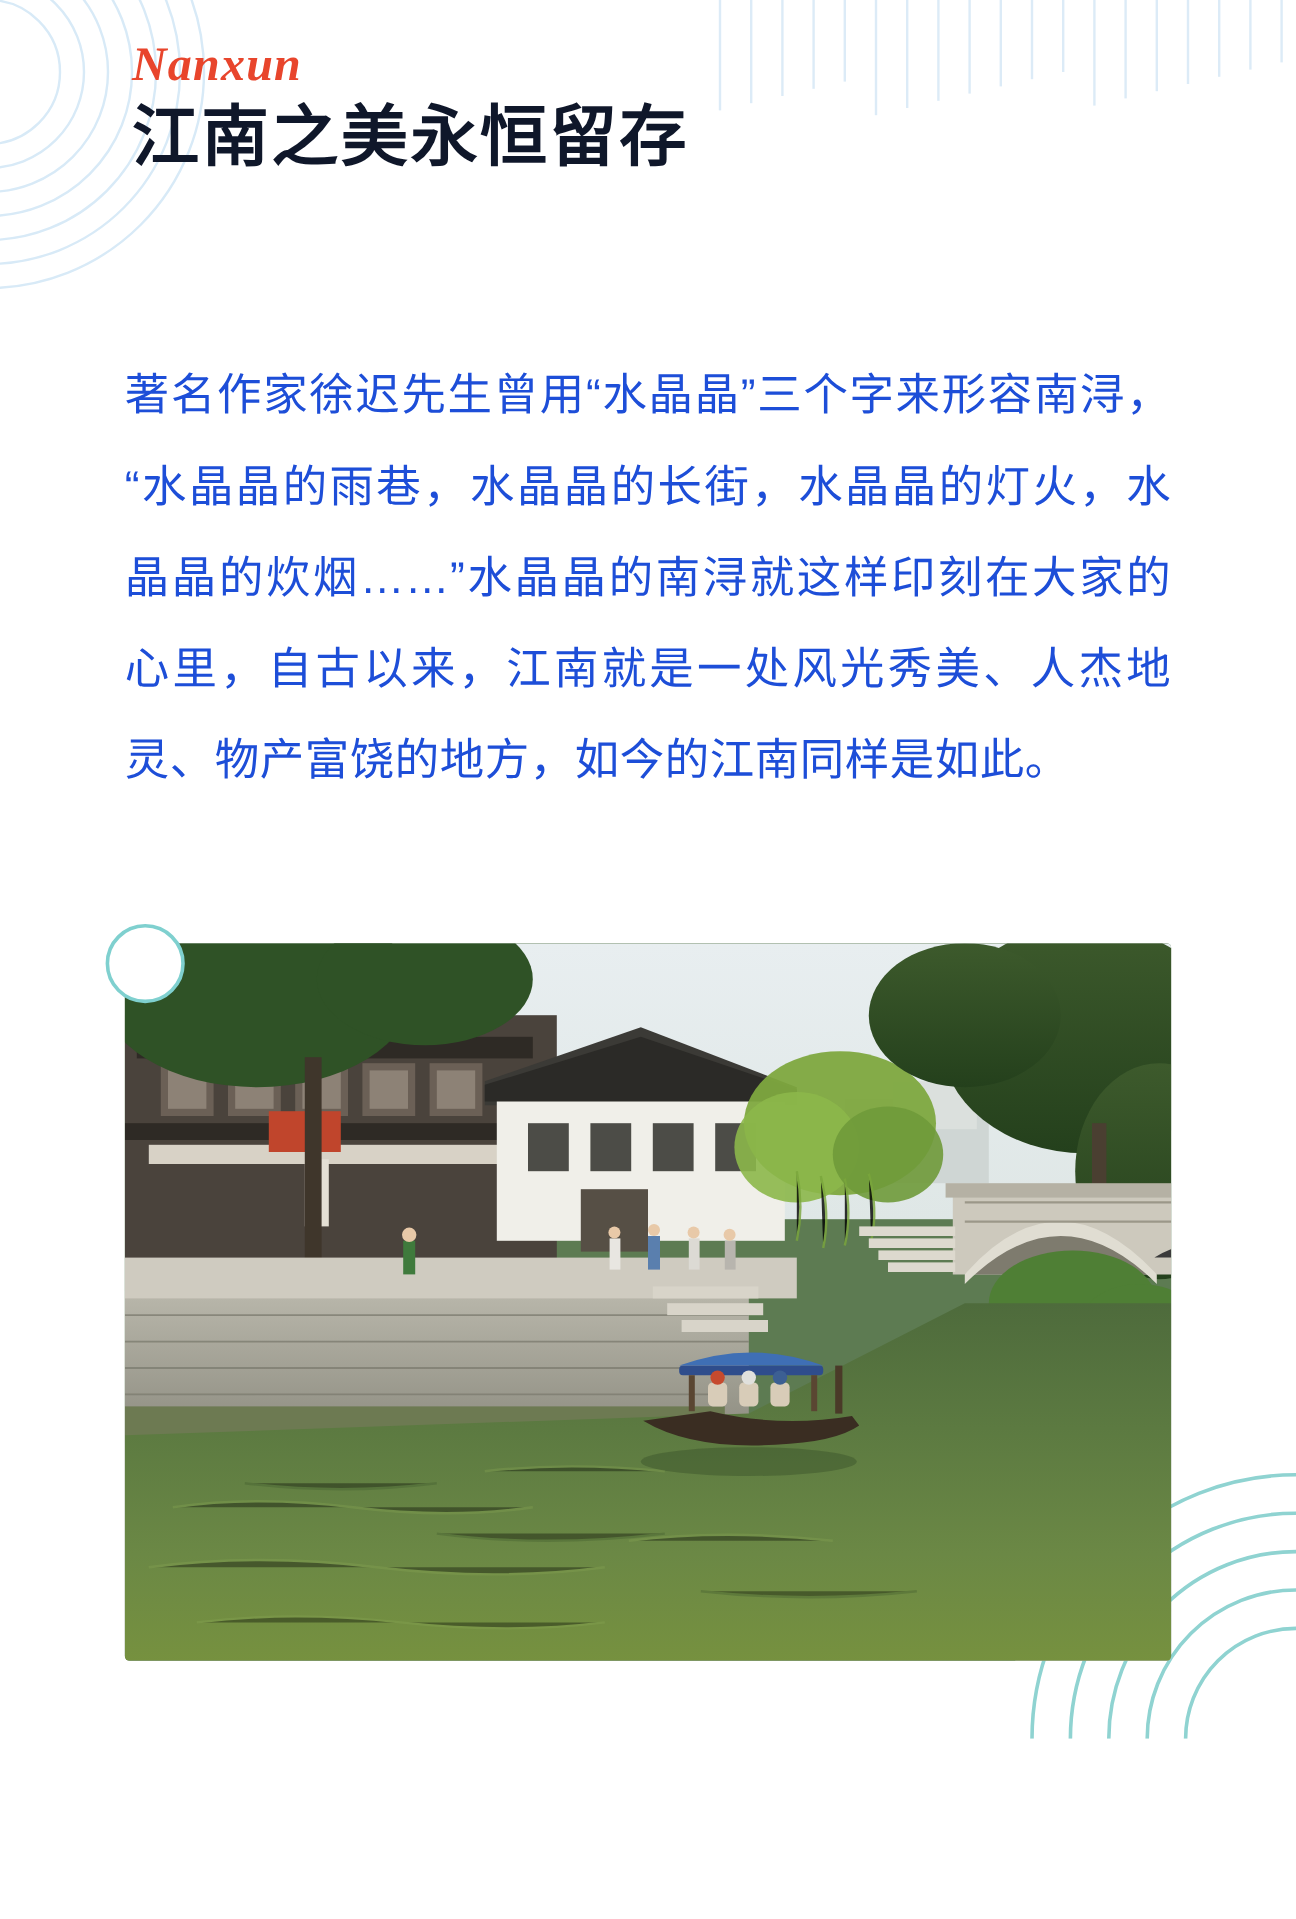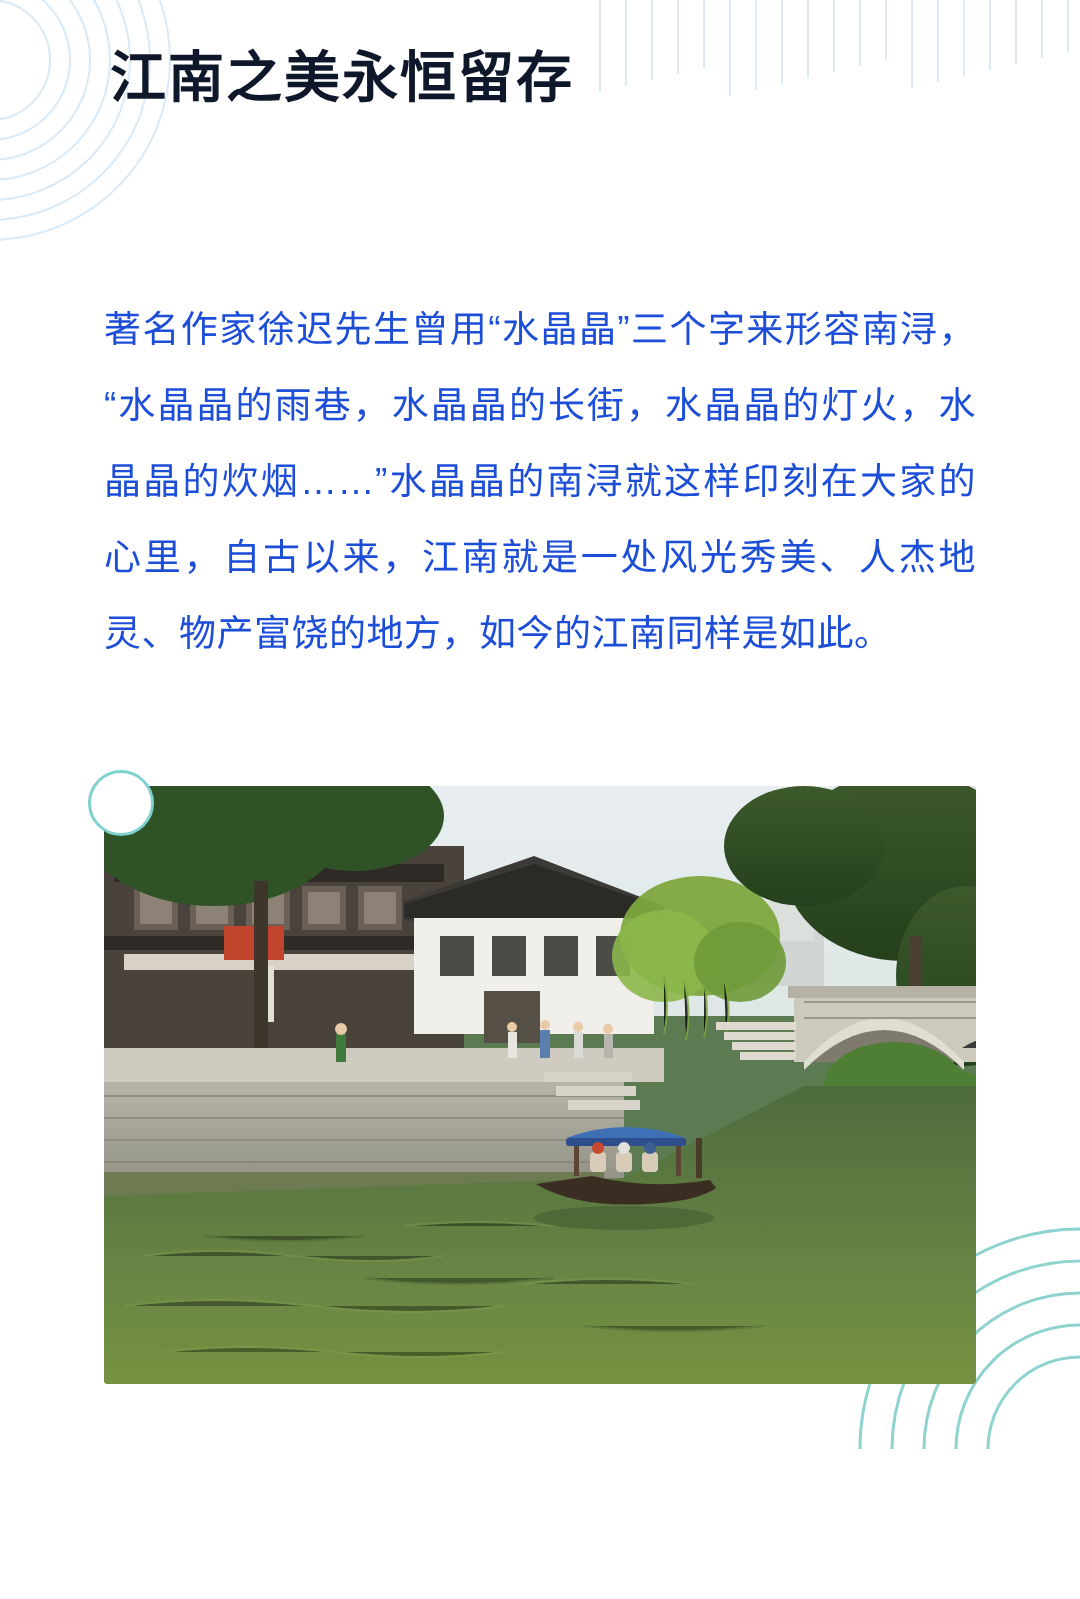--- a/index.html
+++ b/index.html
@@ -167,20 +167,21 @@
       <line x1="384" y1="0" x2="384" y2="76"></line>
       <line x1="410" y1="0" x2="410" y2="70"></line>
       <line x1="436" y1="0" x2="436" y2="64"></line>
       <line x1="462" y1="0" x2="462" y2="58"></line>
       <line x1="488" y1="0" x2="488" y2="52"></line>
     </g>
   </svg>
 </div>
 
 <div class="header">
+  <div class="script">Nanxun</div>
   <div class="headline">江南之美永恒留存</div>
 </div>
 
 <div class="body-copy">著名作家徐迟先生曾用“水晶晶”三个字来形容南浔，“水晶晶的雨巷，水晶晶的长街，水晶晶的灯火，水晶晶的炊烟……”水晶晶的南浔就这样印刻在大家的心里，自古以来，江南就是一处风光秀美、人杰地灵、物产富饶的地方，如今的江南同样是如此。</div>
 
 <div class="photo-wrap">
   <div class="photo-ring"></div>
   <div class="photo">
     <svg width="872" height="598" viewBox="0 0 872 598" aria-hidden="true">
       <defs>

